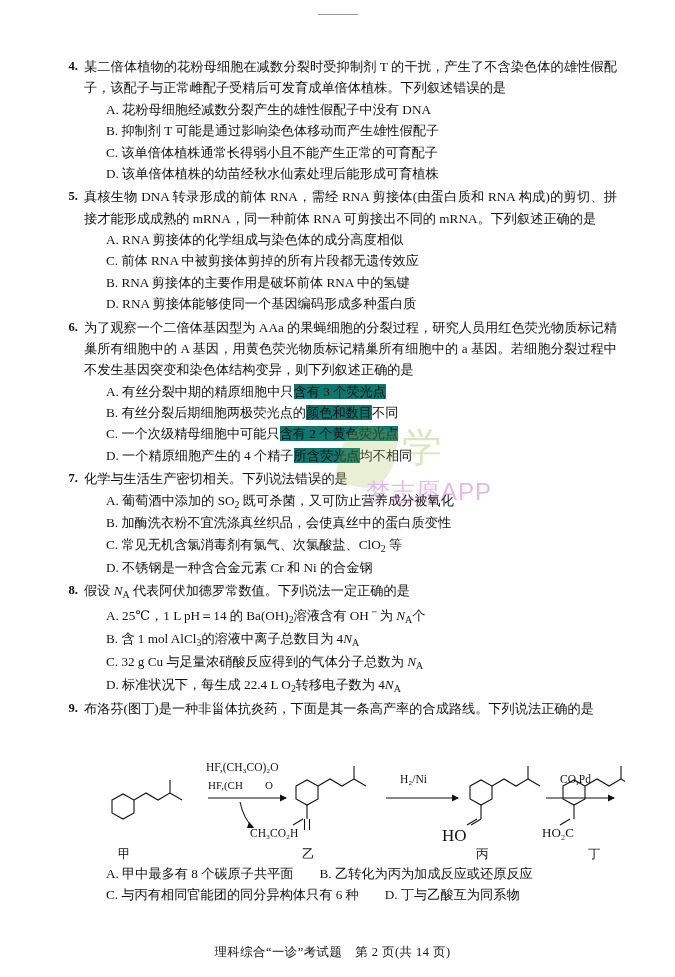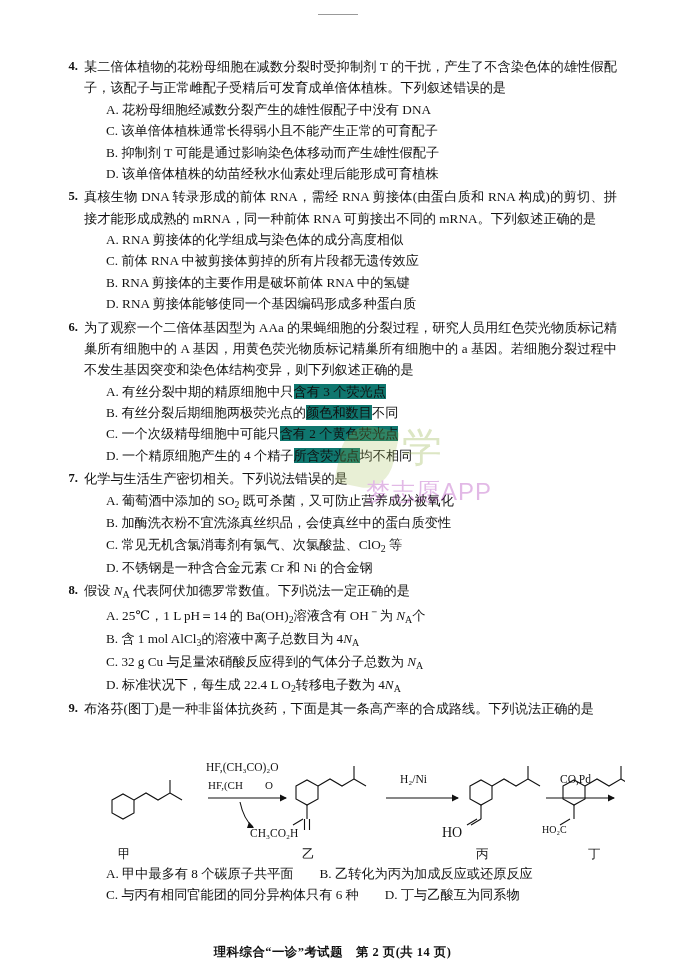--- a/index.html
+++ b/index.html
@@ -118,21 +118,21 @@
     margin: 6px 0 2px 6px;
   }
   .scheme svg { display: block; }
   .footer {
     position: absolute;
     bottom: 16px;
     left: 0;
     width: 665px;
     text-align: center;
     font-size: 12.4px;
-    font-weight: bold;
+    font-weight: normal;
     letter-spacing: 0.5px;
   }
   .ansline {
     display: flex;
     gap: 26px;
   }
   .ansline .a { white-space: nowrap; }
 </style>
 </head>
 <body>
@@ -147,22 +147,22 @@
     <div class="wm-text2">梦志愿APP</div>
   </div>
 
   <div class="content">
 
     <div class="q">
       <div class="qnum">4.</div>
       <div class="qbody">
         <div class="stem">某二倍体植物的花粉母细胞在减数分裂时受抑制剂 T 的干扰，产生了不含染色体的雄性假配子，该配子与正常雌配子受精后可发育成单倍体植株。下列叙述错误的是</div>
         <div class="opt">A. 花粉母细胞经减数分裂产生的雄性假配子中没有 DNA</div>
+        <div class="opt">B. 抑制剂 T 可能是通过影响染色体移动而产生雄性假配子</div>
         <div class="opt">C. 该单倍体植株通常长得弱小且不能产生正常的可育配子</div>
-        <div class="opt">B. 抑制剂 T 可能是通过影响染色体移动而产生雄性假配子</div>
         <div class="opt">D. 该单倍体植株的幼苗经秋水仙素处理后能形成可育植株</div>
       </div>
     </div>
 
     <div class="q">
       <div class="qnum">5.</div>
       <div class="qbody">
         <div class="stem">真核生物 DNA 转录形成的前体 RNA，需经 RNA 剪接体(由蛋白质和 RNA 构成)的剪切、拼接才能形成成熟的 mRNA，同一种前体 RNA 可剪接出不同的 mRNA。下列叙述正确的是</div>
         <div class="opt">A. RNA 剪接体的化学组成与染色体的成分高度相似</div>
         <div class="opt">C. 前体 RNA 中被剪接体剪掉的所有片段都无遗传效应</div>
@@ -241,22 +241,22 @@
             <g font-family="Liberation Serif, serif" font-size="11" fill="#111">
               <text x="118" y="63">HF,(CH</text>
               <text x="175" y="63">O</text>
             </g>
           </svg>
 
           <div style="position:absolute;left:116px;top:32px;font-size:11.5px;white-space:nowrap;">HF,(CH₃CO)₂O</div>
           <div style="position:absolute;left:160px;top:98px;font-size:11.5px;white-space:nowrap;">CH₃CO₂H</div>
           <div style="position:absolute;left:310px;top:44px;font-size:11.5px;white-space:nowrap;">H₂/Ni</div>
           <div style="position:absolute;left:470px;top:44px;font-size:11.5px;white-space:nowrap;">CO,Pd</div>
-          <div style="position:absolute;left:352px;top:96px;font-size:14px;white-space:nowrap;">HO</div>
-          <div style="position:absolute;left:452px;top:96px;font-size:10px;white-space:nowrap;">HO₂C</div>
+          <div style="position:absolute;left:352px;top:96px;font-size:17px;white-space:nowrap;">HO</div>
+          <div style="position:absolute;left:452px;top:96px;font-size:13px;white-space:nowrap;">HO₂C</div>
 
           <svg style="position:absolute;left:455px;top:0;" width="80" height="120" viewBox="0 0 80 120">
             <g stroke="#111" fill="none" stroke-width="1.1">
               <polygon points="18,60 29,54 40,60 40,73 29,79 18,73"></polygon>
               <path d="M40,60 L52,53 L64,60 L76,53 L76,40 M76,53 L88,60"></path>
               <path d="M29,79 L29,93 M25,93 L15,99"></path>
             </g>
           </svg>
 
           <div style="position:absolute;left:28px;top:118px;font-size:12.5px;">甲</div>

